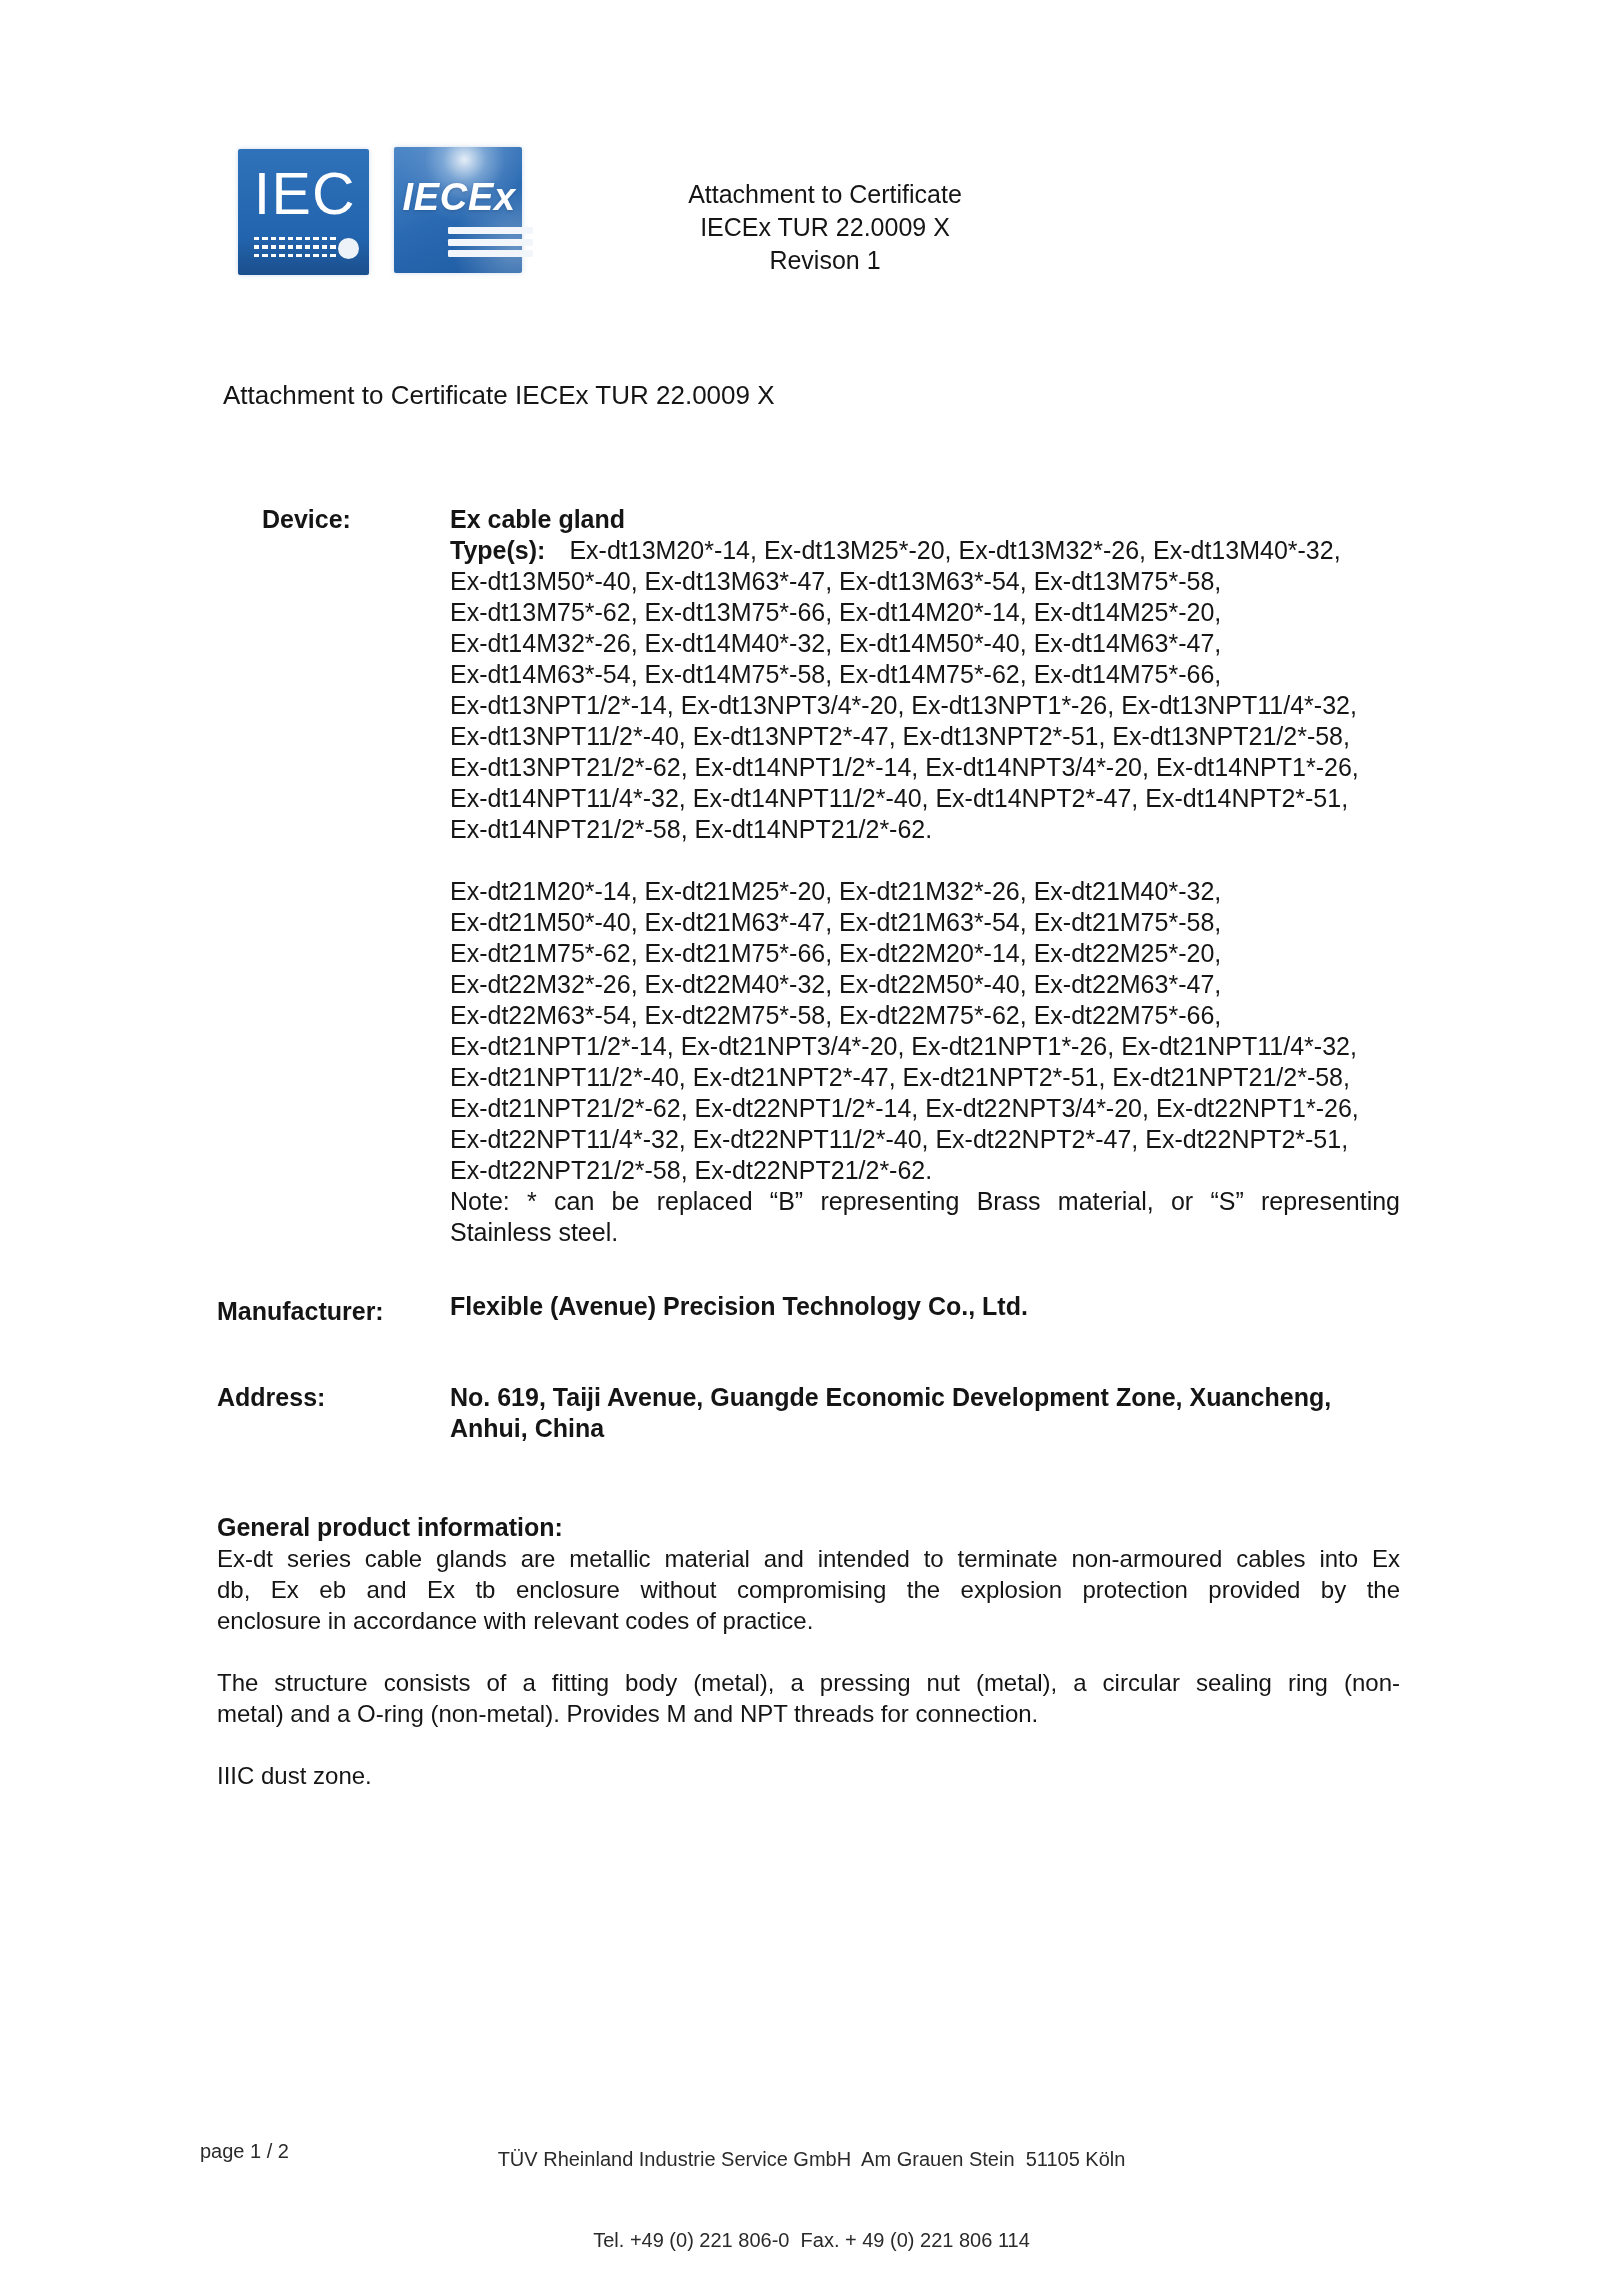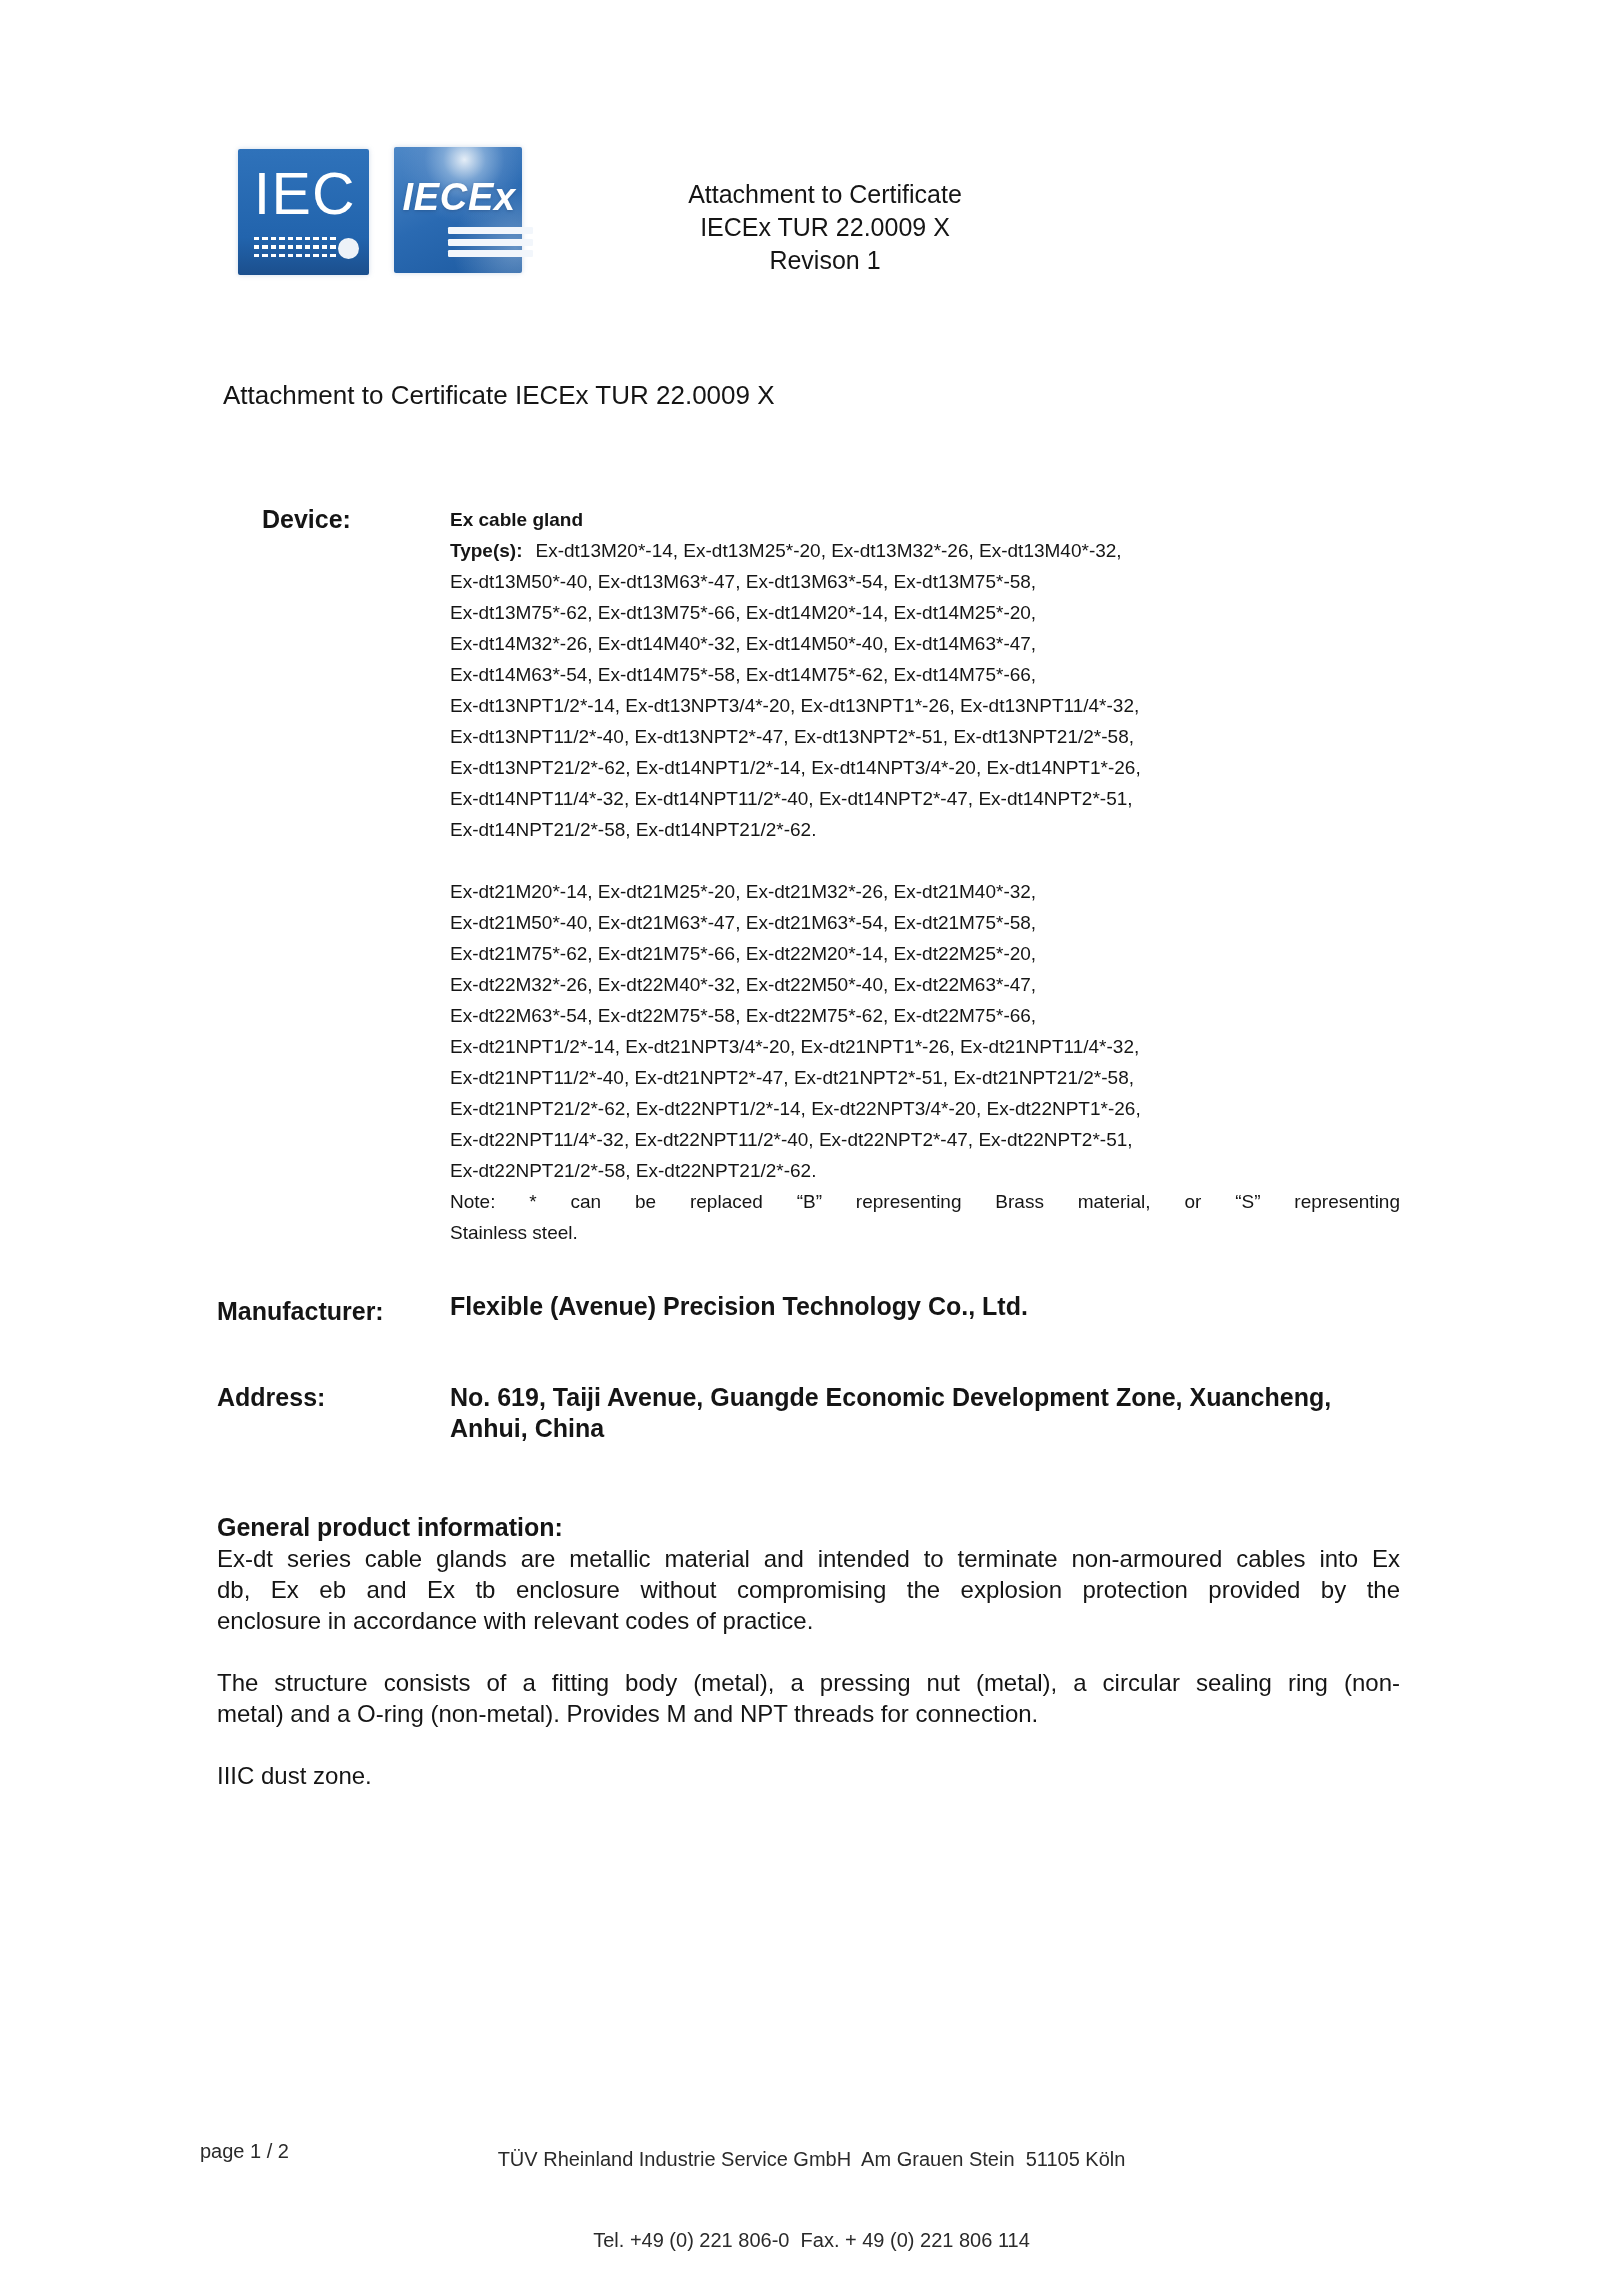--- a/index.html
+++ b/index.html
@@ -63,24 +63,24 @@
   }
 
   #main-heading { left: 223px; top: 380px; font-size: 26px; }
 
   
   .row-label { left: 217px; font-weight: bold; font-size: 25px; line-height: 31px; }
   #device-label { top: 504px; margin-left: 45px; }
   #manufacturer-label { top: 1296px; }
   #address-label { top: 1382px; }
 
-  #device-value { left: 450px; top: 504px; width: 950px; font-size: 19px; }
+  #device-value { left: 450px; top: 504px; width: 950px; font-size: 25px; }
   .ln { line-height: 31px; min-height: 31px; }
   .b { font-weight: bold; }
-  .b-gap { margin-right: 13px; }
+  .b-gap { margin-right: 24px; }
   #types-group2 { margin-top: 31px; }
   .jl { text-align: justify; text-align-last: justify; }
 
   #manufacturer-value { left: 450px; top: 1291px; width: 950px; font-size: 25px; font-weight: bold; }
   #address-value { left: 450px; top: 1382px; width: 950px; font-size: 25px; font-weight: bold; }
 
   
   #general { left: 217px; top: 1512px; width: 1183px; font-size: 24px; }
   #general-heading { font-weight: bold; font-size: 25px; }
   .para-gap { margin-top: 31px; }

